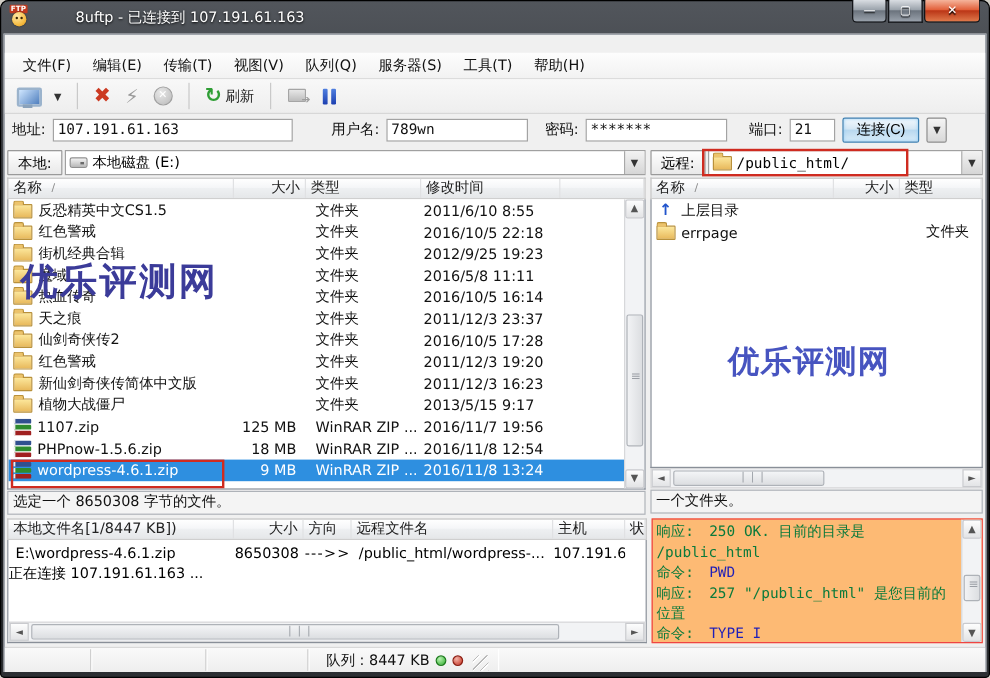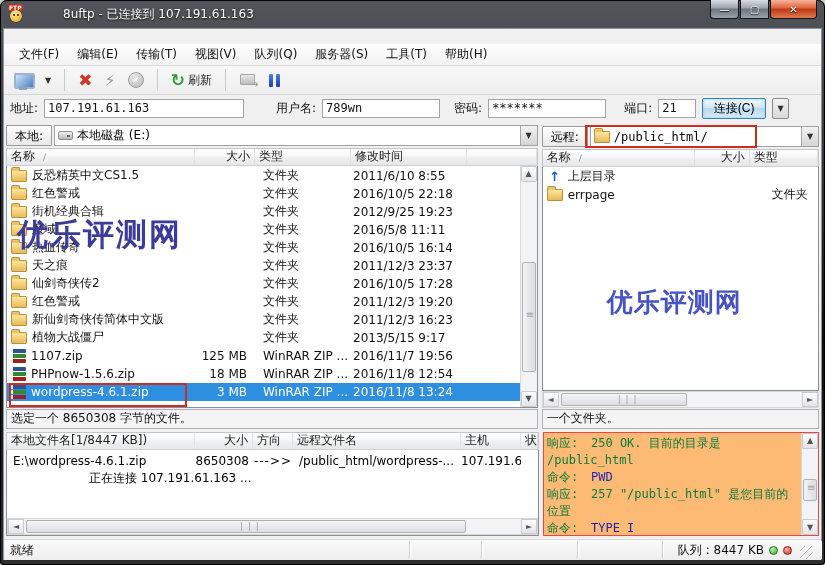--- a/index.html
+++ b/index.html
@@ -47,21 +47,21 @@
   
   .addrbar { height:28px; display:flex; align-items:center; padding-left:6px; gap:6px; font-size:12px; color:#111; }
   .addrbar label { white-space:nowrap; }
   .addrbar input { height:19px; border:1px solid #a3a3a3; background:#fff; font-family:"DejaVu Sans Mono","Liberation Mono",monospace; font-size:12px; padding:0 3px; color:#111; }
   .in-address { width:200px; } .in-user { width:118px; } .in-pass { width:118px; } .in-port { width:38px; }
   .btn-connect { height:21px; width:64px; font-size:12px; border:1px solid #3c7fb1; border-radius:2px;
                  background:linear-gradient(#f4f9fd,#d4e6f4 45%,#b8d8ef 50%,#d9ecf9); box-shadow:inset 0 0 3px #8ecbf5; }
   .btn-conn-dd { height:21px; width:17px; border:1px solid #8a8a8a; border-radius:2px; background:linear-gradient(#f4f4f4,#d8d8d8); font-size:8px; display:flex; align-items:center; justify-content:center; color:#333; }
   
   .main { height:308px; display:flex; padding:2px 2px 0 2px; gap:4px; }
-  .pane { display:flex; flex-direction:column;justify-content:flex-end; }
+  .pane { display:flex; flex-direction:column; }
   .pane.local { width:533px; } .pane.remote { width:278px; position:relative; }
   .combo-row { height:24px; display:flex; align-items:center; gap:2px; position:relative; }
   .pane-label { height:21px; font-size:12px; padding:2px 8px; border:1px solid #9a9a9a; border-radius:1px;
                 background:linear-gradient(#fefefe,#e9e9e9); white-space:nowrap; }
   .combo { flex:1; height:21px; border:1px solid #a0a0a0; background:#fff; display:flex; align-items:center; padding-left:3px; gap:4px; font-size:12px; position:relative; }
   .combo .arrow-btn { position:absolute; right:0; top:0; width:17px; height:19px; background:linear-gradient(#f2f2f2,#d6d6d6); border-left:1px solid #a8a8a8; display:flex; align-items:center; justify-content:center; font-size:8px; color:#333; }
   .icon-disk { width:15px; height:9px; background:linear-gradient(#f2f2f2,#b9b9b9); border:1px solid #8f8f8f; border-radius:2px; position:relative; }
   .icon-disk::after { content:""; position:absolute; right:2px; top:3px; width:3px; height:2px; background:#6a6a6a; }
   .ficon { width:16px; height:12px; position:relative; background:linear-gradient(#fce79b,#e8b95c); border:1px solid #b9913b; border-radius:1px; flex:none; }
   .ficon::before { content:""; position:absolute; top:-4px; left:-1px; width:7px; height:3px; background:#ecc36c; border:1px solid #b9913b; border-bottom:none; border-radius:2px 2px 0 0; }
@@ -115,21 +115,21 @@
   .bottom { height:114px; display:flex; padding:3px 2px 0 2px; gap:4px; }
   .queue-pane { width:533px; display:flex; flex-direction:column; }
   .q-header { height:18px; }
   .q-body { flex:1; background:#fff; border:1px solid #898f98; border-top:none; position:relative; font-size:12px; overflow:hidden; }
   .q-row { height:17px; display:flex; align-items:center; white-space:nowrap; margin-top:3px; }
   .q-local { width:188px; padding-left:6px; overflow:hidden; }
   .q-size { width:58px; text-align:right; padding-right:4px; }
   .q-dir { width:40px; text-align:center; letter-spacing:1px; }
   .q-remote { width:168px; padding-left:6px; }
   .q-host { width:60px; overflow:hidden; }
-  .q-msg { height:17px; padding-left:82px; display:flex; align-items:center; }
+  .q-msg { height:17px; display:flex; align-items:center; }
   .hq { position:absolute; left:0; right:0; bottom:0; }
   .log-pane { width:276px; background:#fdba74; border:1px solid #ef4444; position:relative; overflow:hidden; }
   .log-lines { position:absolute; left:3px; top:2px; right:19px; font-family:"DejaVu Sans Mono","Liberation Mono",monospace; font-size:12px; line-height:17px; }
   .log-line .lbl { color:#0b7a3b; display:inline-block; min-width:44px; }
   .log-line .green { color:#0b7a3b; } .log-line .blue { color:#1f1fb8; }
   
   .statusbar { height:22px; margin-top:3px; border-top:1px solid #d9d9d9; background:linear-gradient(#fafafa,#eeeeee); display:flex; align-items:center; font-size:12px; color:#111; }
   .sb-cell { height:18px; display:flex; align-items:center; padding:0 6px; border-right:1px solid #cfcfcf; box-shadow:1px 0 0 #fff; }
   .sb-ready { flex:1; }
   .sb-1 { width:72px; } .sb-2 { width:96px; } .sb-3 { width:85px; }
@@ -365,21 +365,21 @@
               </div>
               <div class="lv-row sel">
                 <div class="c-name">
                   <span class="zicon">
                     <i></i>
                     <i></i>
                     <i></i>
                   </span>
                   <span>wordpress-4.6.1.zip</span>
                 </div>
-                <div class="c-size">3 MB</div>
+                <div class="c-size">9 MB</div>
                 <div class="c-type">WinRAR ZIP ...</div>
                 <div class="c-date">2016/11/8 13:24</div>
               </div>
             </div>
           <div class="watermark wm-left">优乐评测网</div>
           <div class="red-rect rect-file"></div>
           <div class="vscroll">
             <span class="up">▲</span>
             <div class="vthumb" style="top:96px; height:110px;"></div>
             <span class="down">▼</span>
@@ -489,21 +489,20 @@
           </div>
         <div class="vscroll">
           <span class="up">▲</span>
           <div class="vthumb" style="bottom:34px; height:22px;"></div>
           <span class="down">▼</span>
         </div>
       </div>
     </div>
 
     <div class="statusbar">
-      <div class="sb-cell sb-ready">就绪</div>
       <div class="sb-cell sb-1"></div>
       <div class="sb-cell sb-2"></div>
       <div class="sb-cell sb-3"></div>
       <div class="sb-cell sb-queue">
         <span>队列 : 8447 KB</span>
         <span class="dot green"></span>
         <span class="dot red"></span>
         <span class="grip"></span>
       </div>
     </div>

